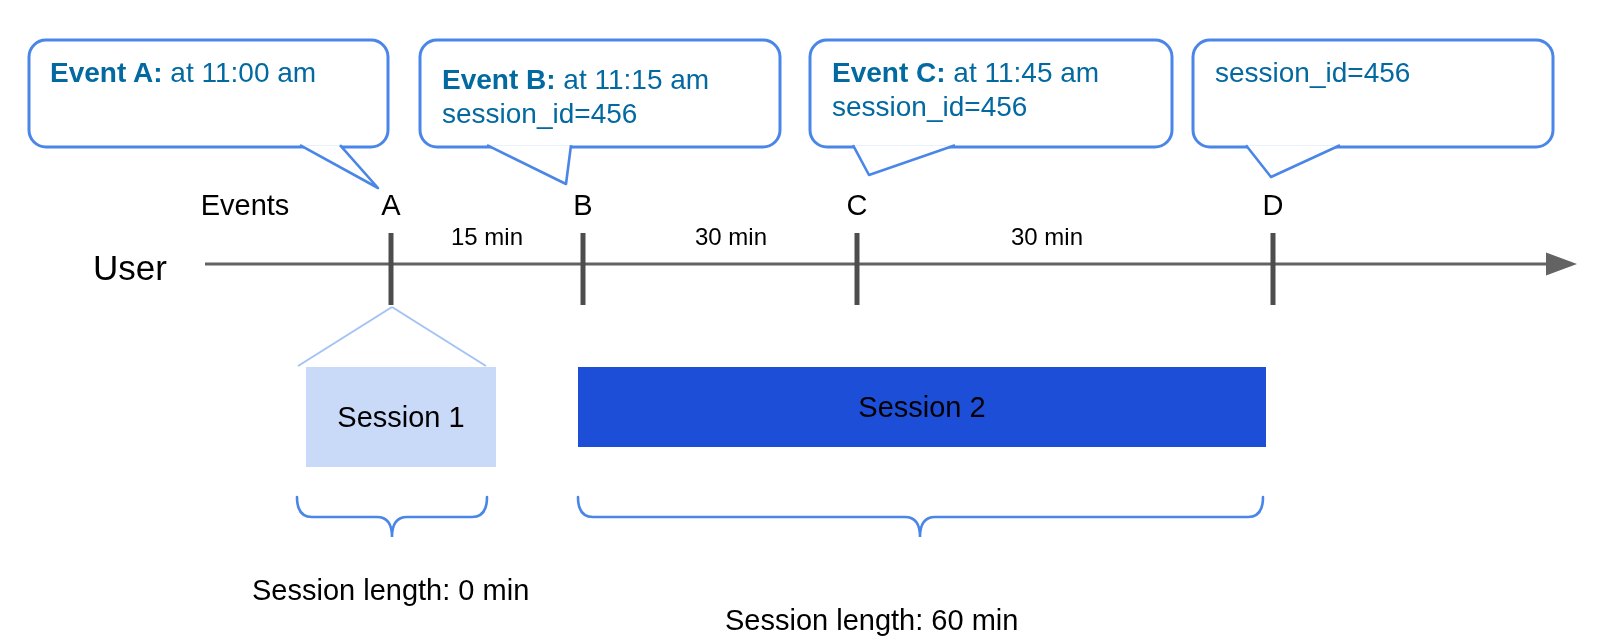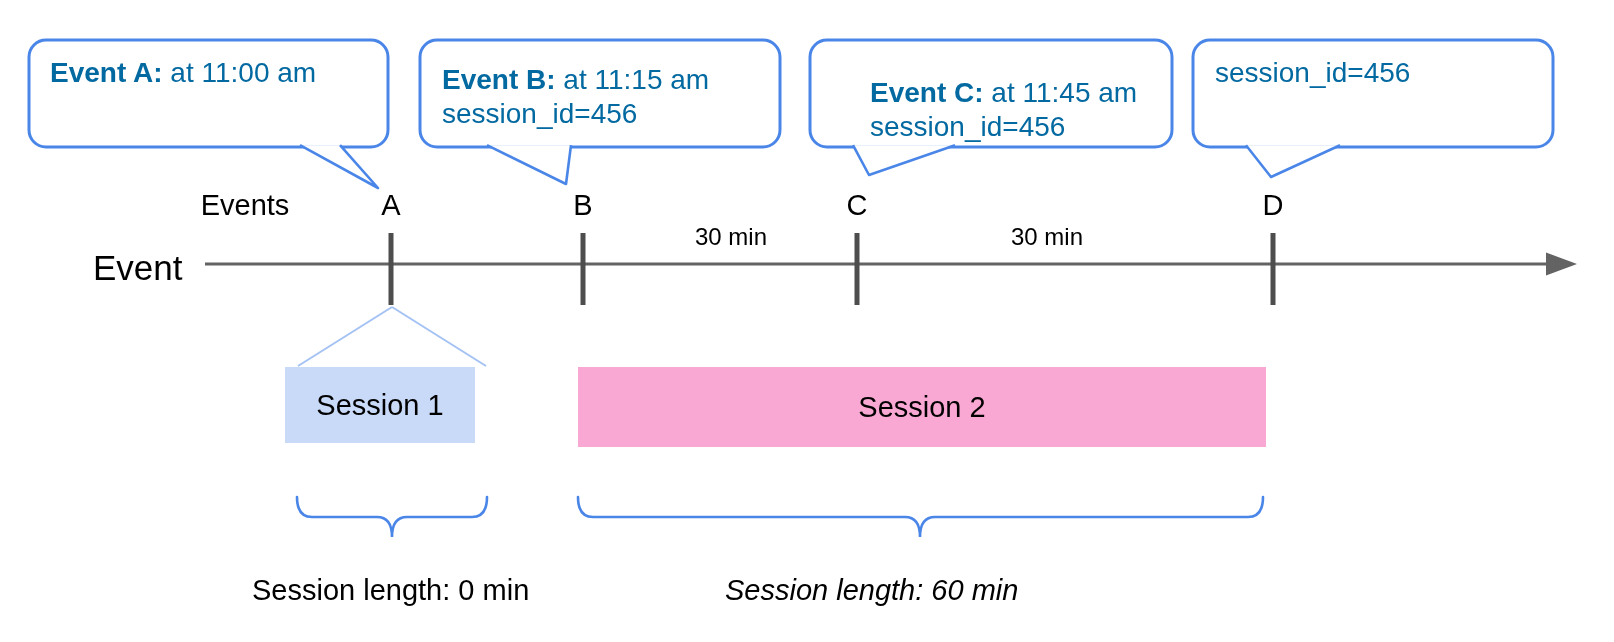--- a/index.html
+++ b/index.html
@@ -79,42 +79,43 @@
     <path d="M 578 497 Q 578 517 593 517 L 905 517 Q 920 517 920 537 Q 920 517 935 517 L 1248 517 Q 1263 517 1263 497" fill="none" stroke="#4a86e8" stroke-width="2.6" stroke-linecap="round"></path>
   </svg>
 
   <div class="bubble-text" style="left:50px;top:56px;">
     <div><span class="bt">Event A:</span> <span>at 11:00 am</span></div>
   </div>
   <div class="bubble-text" style="left:442px;top:63px;">
     <div><span class="bt">Event B:</span> <span>at 11:15 am</span></div>
     <div>session_id=456</div>
   </div>
-  <div class="bubble-text" style="left:870px;top:56px;margin-top:20px;">
+  <div class="bubble-text" style="left:832px;top:56px;">
     <div><span class="bt">Event C:</span> <span>at 11:45 am</span></div>
     <div>session_id=456</div>
   </div>
   <div class="bubble-text" style="left:1215px;top:56px;">
     <div>session_id=456</div>
   </div>
 
   <div class="abs axis-label" style="left:180px;top:188px;width:130px;text-align:center;">Events</div>
-  <div class="abs user-label" style="left:93px;top:247px;">Event</div>
+  <div class="abs user-label" style="left:93px;top:247px;">User</div>
 
   <div class="event-letter" style="left:361px;top:188px;">A</div>
   <div class="event-letter" style="left:553px;top:188px;">B</div>
   <div class="event-letter" style="left:827px;top:188px;">C</div>
   <div class="event-letter" style="left:1243px;top:188px;">D</div>
 
+  <div class="interval-label" style="left:417px;top:222px;">15 min</div>
   <div class="interval-label" style="left:661px;top:222px;">30 min</div>
   <div class="interval-label" style="left:977px;top:222px;">30 min</div>
 
-  <div class="session-box" style="left:285px;top:367px;width:190px;height:76px;background:#c9daf8;">
+  <div class="session-box" style="left:306px;top:367px;width:190px;height:100px;background:#c9daf8;">
     <span>Session 1</span>
   </div>
-  <div class="session-box" style="left:578px;top:367px;width:688px;height:80px;background:#f9a8d4;justify-content:center;">
+  <div class="session-box" style="left:578px;top:367px;width:688px;height:80px;background:#1d4ed8;justify-content:center;">
     <span>Session 2</span>
   </div>
 
   <div class="length-label" style="left:252px;top:572px;width:300px;">Session length: 0 min</div>
-  <div class="length-label" style="left:725px;top:572px;width:400px;font-style:italic;">Session length: 60 min</div>
+  <div class="length-label" style="left:725px;top:602px;width:400px;">Session length: 60 min</div>
 
 </div>
 
 </body></html>

